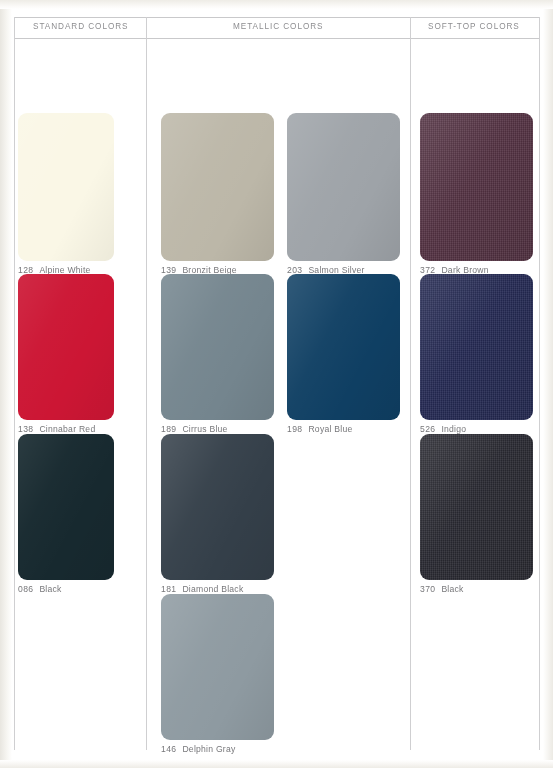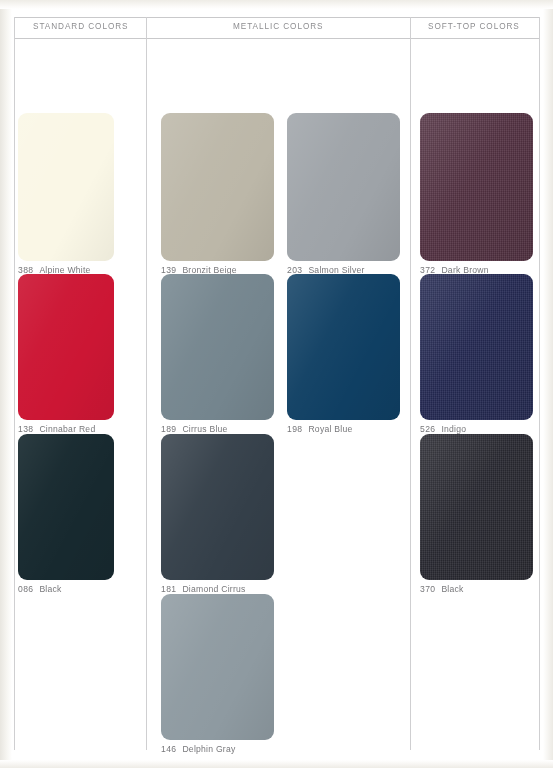--- a/index.html
+++ b/index.html
@@ -152,21 +152,21 @@
   <div class="rule-v" style="left:539px; top:17px;  height:733px;"></div>
 
   <div class="col-header" style="left:33px;  top:22px;">STANDARD COLORS</div>
   <div class="col-header" style="left:233px; top:22px;">METALLIC COLORS</div>
   <div class="col-header" style="left:428px; top:22px;">SOFT-TOP COLORS</div>
 
   <div id="swatch-layer">
       <div class="swatch paint" style="left: 18px; top: 113px; width: 96px; height: 148px; background: rgb(250, 247, 230);">
         <div class="face"></div>
       </div>
-      <div class="caption" style="left: 18px; top: 265px;"><span class="code">388</span><span class="name">Alpine White</span></div>
+      <div class="caption" style="left: 18px; top: 265px;"><span class="code">128</span><span class="name">Alpine White</span></div>
       <div class="swatch paint" style="left: 18px; top: 274px; width: 96px; height: 146px; background: rgb(204, 22, 52);">
         <div class="face"></div>
       </div>
       <div class="caption" style="left: 18px; top: 424px;"><span class="code">138</span><span class="name">Cinnabar Red</span></div>
       <div class="swatch paint" style="left: 18px; top: 434px; width: 96px; height: 146px; background: rgb(23, 41, 47);">
         <div class="face"></div>
       </div>
       <div class="caption" style="left: 18px; top: 584px;"><span class="code">086</span><span class="name">Black</span></div>
       <div class="swatch paint metallic" style="left: 161px; top: 113px; width: 113px; height: 148px; background: rgb(188, 183, 168);">
         <div class="face"></div>
@@ -180,21 +180,21 @@
         <div class="face"></div>
       </div>
       <div class="caption" style="left: 161px; top: 424px;"><span class="code">189</span><span class="name">Cirrus Blue</span></div>
       <div class="swatch paint metallic" style="left: 287px; top: 274px; width: 113px; height: 146px; background: rgb(15, 63, 99);">
         <div class="face"></div>
       </div>
       <div class="caption" style="left: 287px; top: 424px;"><span class="code">198</span><span class="name">Royal Blue</span></div>
       <div class="swatch paint metallic" style="left: 161px; top: 434px; width: 113px; height: 146px; background: rgb(52, 63, 73);">
         <div class="face"></div>
       </div>
-      <div class="caption" style="left: 161px; top: 584px;"><span class="code">181</span><span class="name">Diamond Cirrus</span></div>
+      <div class="caption" style="left: 161px; top: 584px;"><span class="code">181</span><span class="name">Diamond Black</span></div>
       <div class="swatch paint metallic" style="left: 161px; top: 594px; width: 113px; height: 146px; background: rgb(142, 154, 161);">
         <div class="face"></div>
       </div>
       <div class="caption" style="left: 161px; top: 744px;"><span class="code">146</span><span class="name">Delphin Gray</span></div>
       <div class="swatch fabric" style="left: 420px; top: 113px; width: 113px; height: 148px; background: rgb(85, 51, 68);">
         <div class="face"></div>
       </div>
       <div class="caption" style="left: 420px; top: 265px;"><span class="code">372</span><span class="name">Dark Brown</span></div>
       <div class="swatch fabric" style="left: 420px; top: 274px; width: 113px; height: 146px; background: rgb(38, 43, 85);">
         <div class="face"></div>

